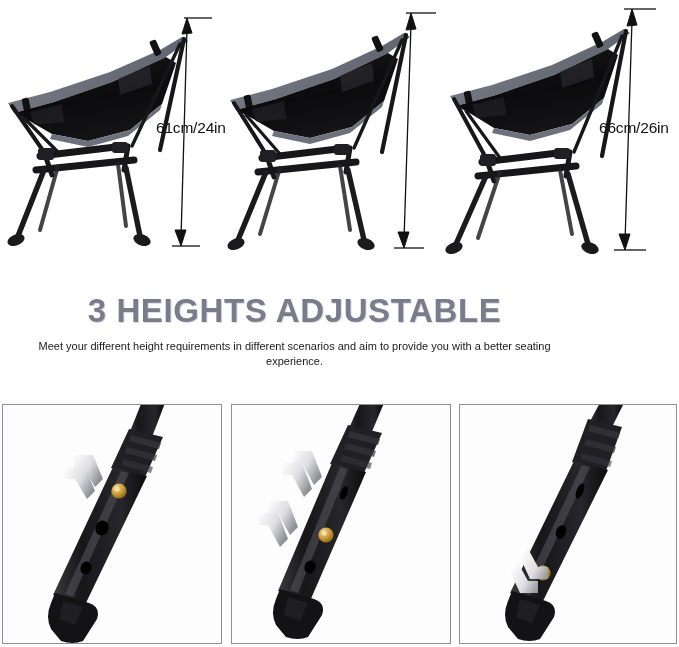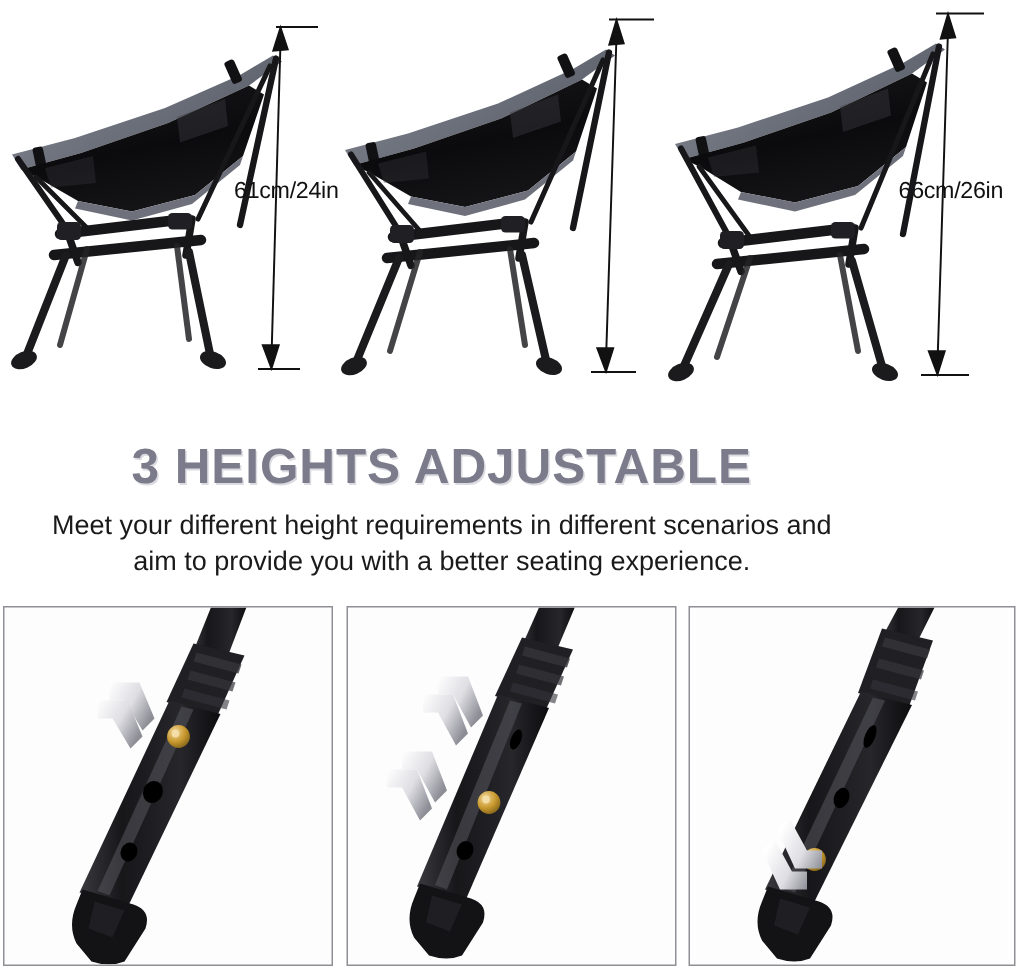--- a/index.html
+++ b/index.html
@@ -59,21 +59,21 @@
     font-size: 33px;
     font-weight: bold;
     letter-spacing: 0.6px;
     color: #7b7b8b;
     font-family: "Liberation Sans", sans-serif;
     text-shadow: 1px 1px 0 rgba(190,190,200,0.55);
   }
   #headline-subtitle {
     margin: 0;
     padding: 9px 28px 0 28px;
-    font-size: 18px;
+    font-size: 11px;
     line-height: 1.32;
     color: #1a1a1a;
     font-family: "Liberation Sans", sans-serif;
   }
 
   
   #legs-section {
     position: absolute;
     left: 0; top: 404px;
     width: 679px; height: 243px;

